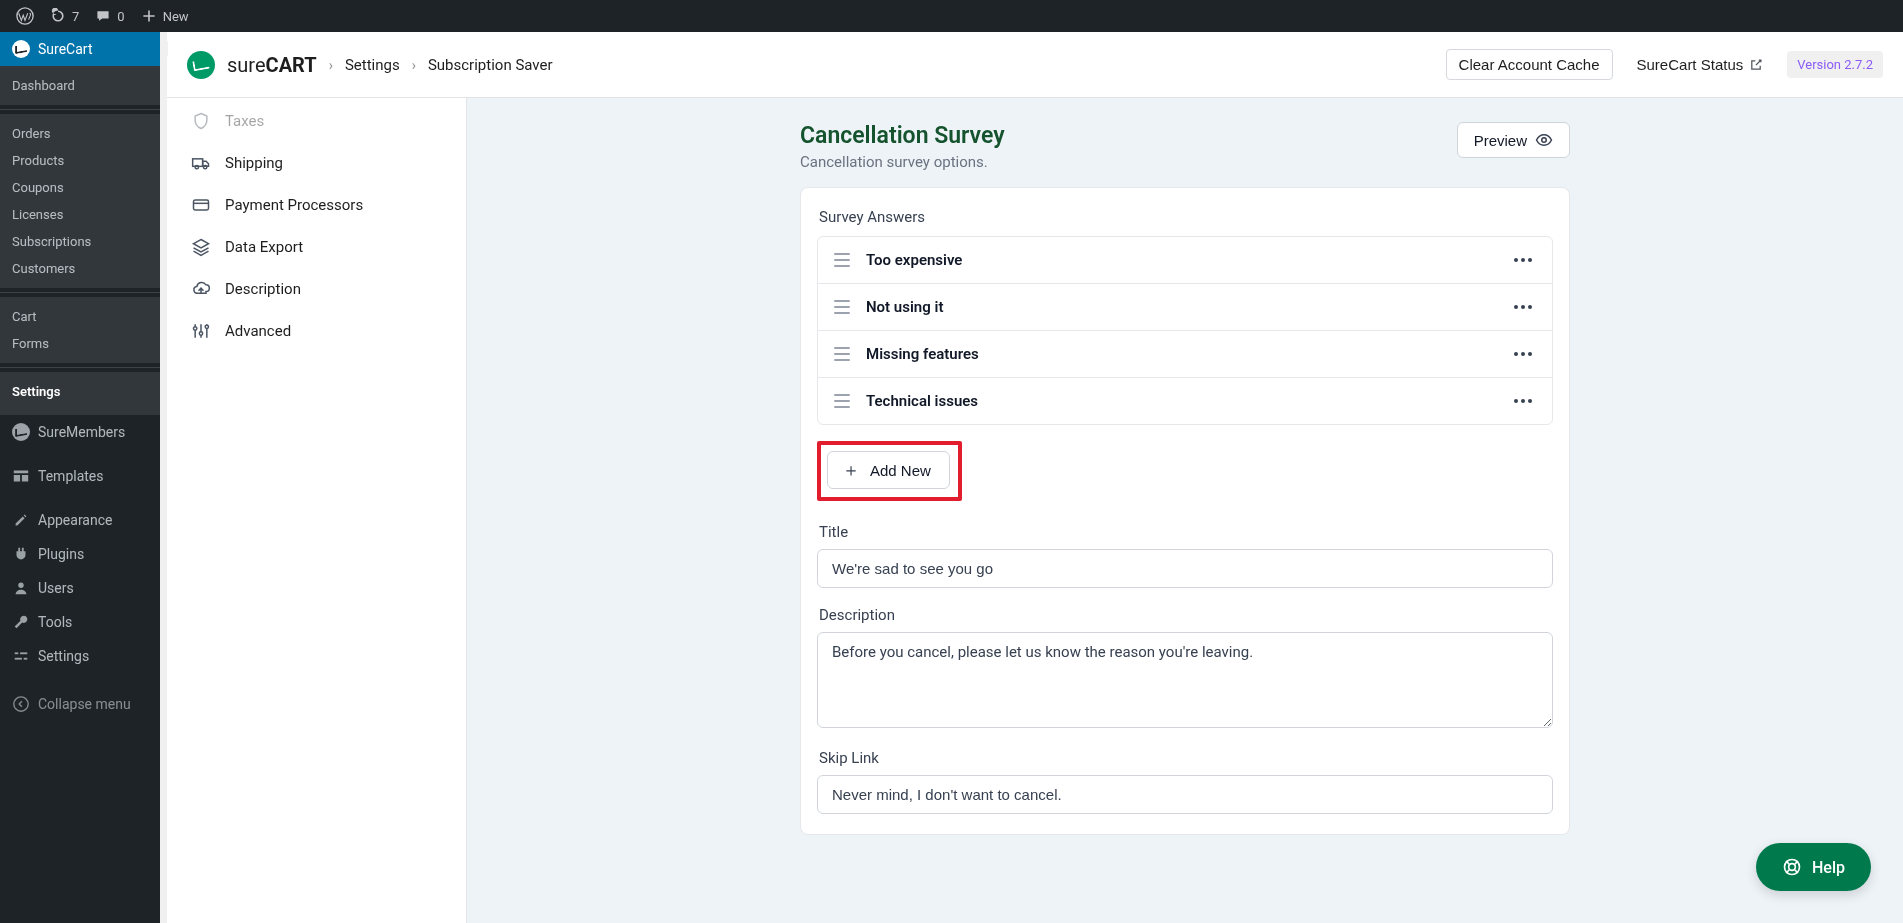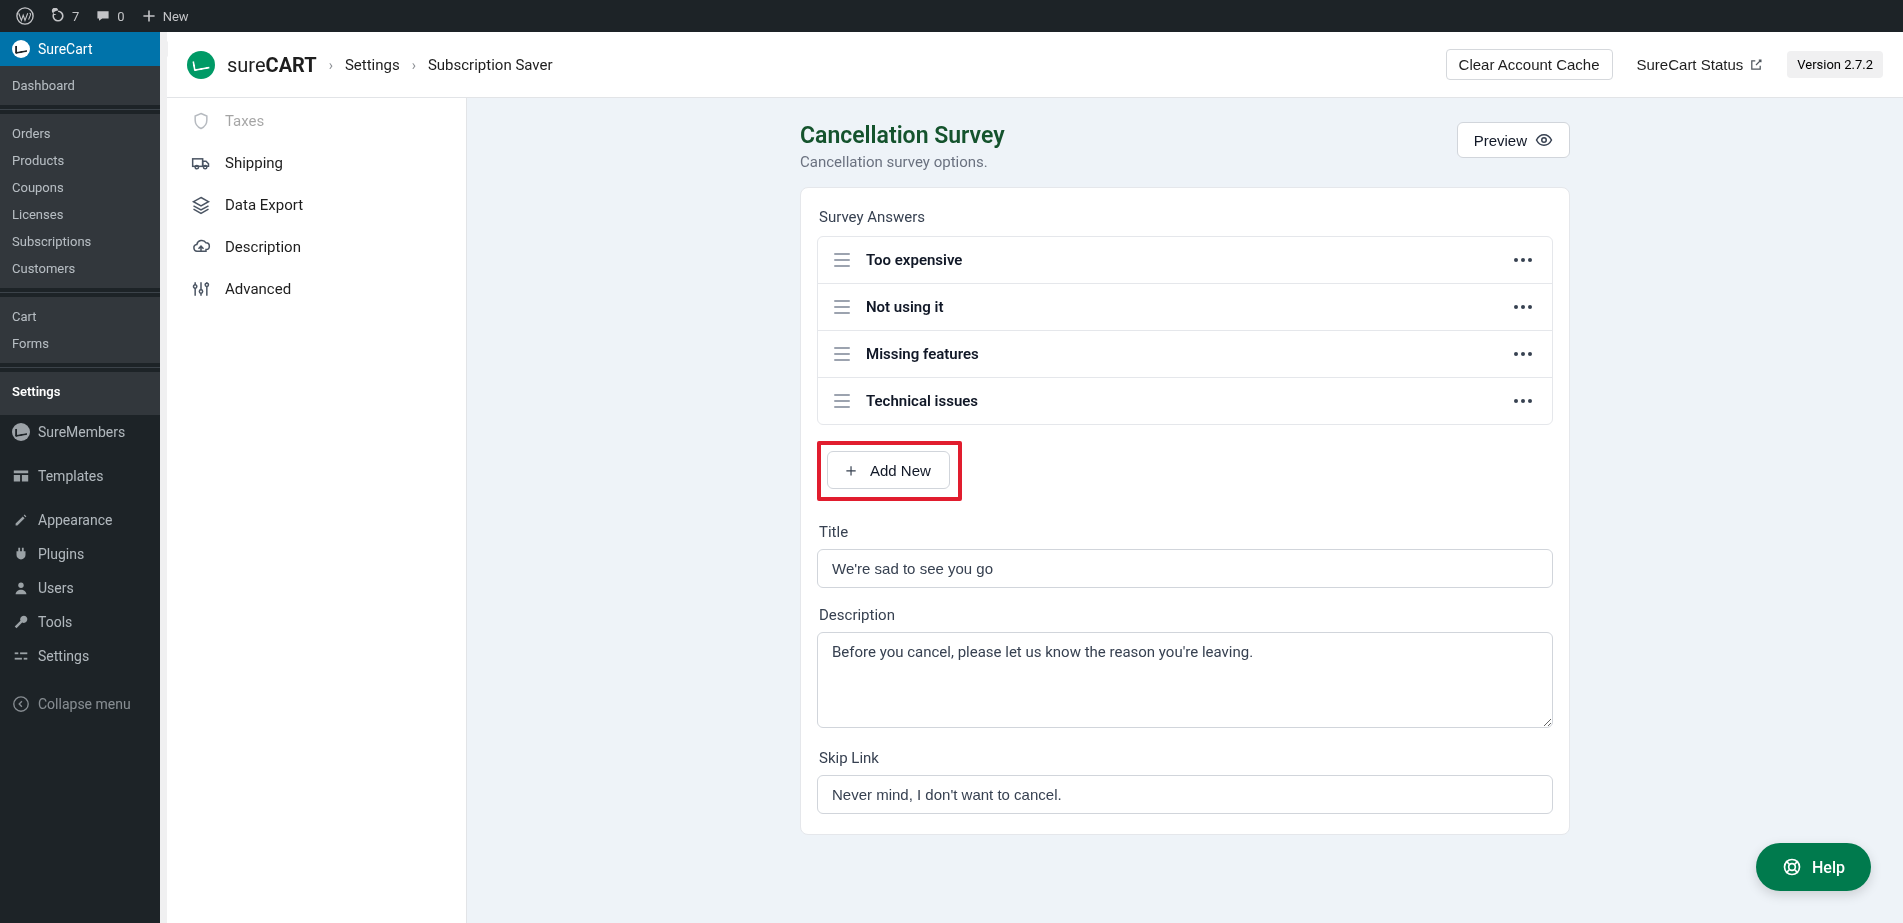--- a/index.html
+++ b/index.html
@@ -23,21 +23,21 @@
 .main { flex: 1; display: flex; flex-direction: column; background: #fff; overflow: hidden; }
 .topbar { height: 66px; border-bottom: 1px solid #e2e4e7; display: flex; align-items: center; padding: 0 20px; gap: 12px; flex-shrink: 0; }
 .topbar .logo { width: 28px; height: 28px; border-radius: 50%; background: #009a66; display: flex; align-items: center; justify-content: center; }
 .topbar .logo::before { content: ""; width: 14px; height: 8px; border: 2.5px solid #fff; border-top: none; border-right: none; border-radius: 0 0 0 2px; transform: rotate(-10deg); }
 .topbar .brand { font-size: 20px; color: #1e1e1e; }
 .topbar .brand .bold { font-weight: 700; }
 .topbar .crumb-sep { color: #8c8f94; }
 .topbar .crumb { color: #1e1e1e; font-size: 15px; cursor: pointer; }
 .topbar .spacer { flex: 1; }
 .topbar .btn { border: 1px solid #d5d8dc; background: #fff; border-radius: 4px; padding: 6px 12px; font-size: 15px; color: #1e1e1e; cursor: pointer; display: flex; align-items: center; gap: 6px; }
-.topbar .version { background: #f0f0f1; border-radius: 4px; padding: 6px 10px; font-size: 13px; color: #000000; }
+.topbar .version { background: #f0f0f1; border-radius: 4px; padding: 6px 10px; font-size: 13px; color: #8b5cf6; }
 .content-wrap { display: flex; flex: 1; overflow: hidden; }
 .settings-nav { width: 300px; border-right: 1px solid #e2e4e7; padding: 12px 10px; flex-shrink: 0; }
 .settings-nav .nav-item { display: flex; align-items: center; gap: 14px; padding: 11px 14px; color: #1e1e1e; font-size: 15px; border-radius: 4px; cursor: pointer; }
 .settings-nav .nav-item svg { width: 20px; height: 20px; fill: none; stroke: #4b5563; stroke-width: 1.8; flex-shrink: 0; }
 .content-area { flex: 1; background: #eef3f8; overflow-y: auto; padding: 0 0 40px 0; }
 .section-head { display: flex; align-items: flex-start; justify-content: space-between; padding: 24px 0 16px; margin: 0 auto; width: 770px; }
 .section-head h2 { font-size: 23px; font-weight: 600; color: #14532d; margin-bottom: 4px; }
 .section-head p { color: #6b7280; font-size: 15px; }
 .preview-btn { border: 1px solid #d1d5db; background: #fff; border-radius: 6px; padding: 8px 16px; font-size: 15px; color: #111827; cursor: pointer; display: flex; align-items: center; gap: 8px; }
 .card { background: #fff; border: 1px solid #e5e7eb; border-radius: 8px; width: 770px; margin: 0 auto; padding: 20px 16px; }
@@ -203,20 +203,27 @@
           <svg viewBox="0 0 24 24">
               <rect x="2" y="7" width="12" height="9"></rect>
               <path d="M14 10h4l3 3v3h-7z"></path>
               <circle cx="7" cy="17" r="2"></circle>
               <circle cx="17" cy="17" r="2"></circle>
             </svg>
           <span>Shipping</span>
         </div>
         <div class="nav-item">
           <svg viewBox="0 0 24 24">
+              <rect x="3" y="6" width="18" height="12" rx="2"></rect>
+              <line x1="3" y1="10" x2="21" y2="10"></line>
+            </svg>
+          <span>Payment Processors</span>
+        </div>
+        <div class="nav-item">
+          <svg viewBox="0 0 24 24">
               <path d="M12 3l9 5-9 5-9-5 9-5zM3 13l9 5 9-5M3 17l9 5 9-5"></path>
             </svg>
           <span>Data Export</span>
         </div>
         <div class="nav-item">
           <svg viewBox="0 0 24 24">
               <path d="M18 15a4 4 0 000-8 6 6 0 00-11 2 4 4 0 001 8h10z"></path>
               <path d="M12 11v6M9 14l3-3 3 3"></path>
             </svg>
           <span>Description</span>

